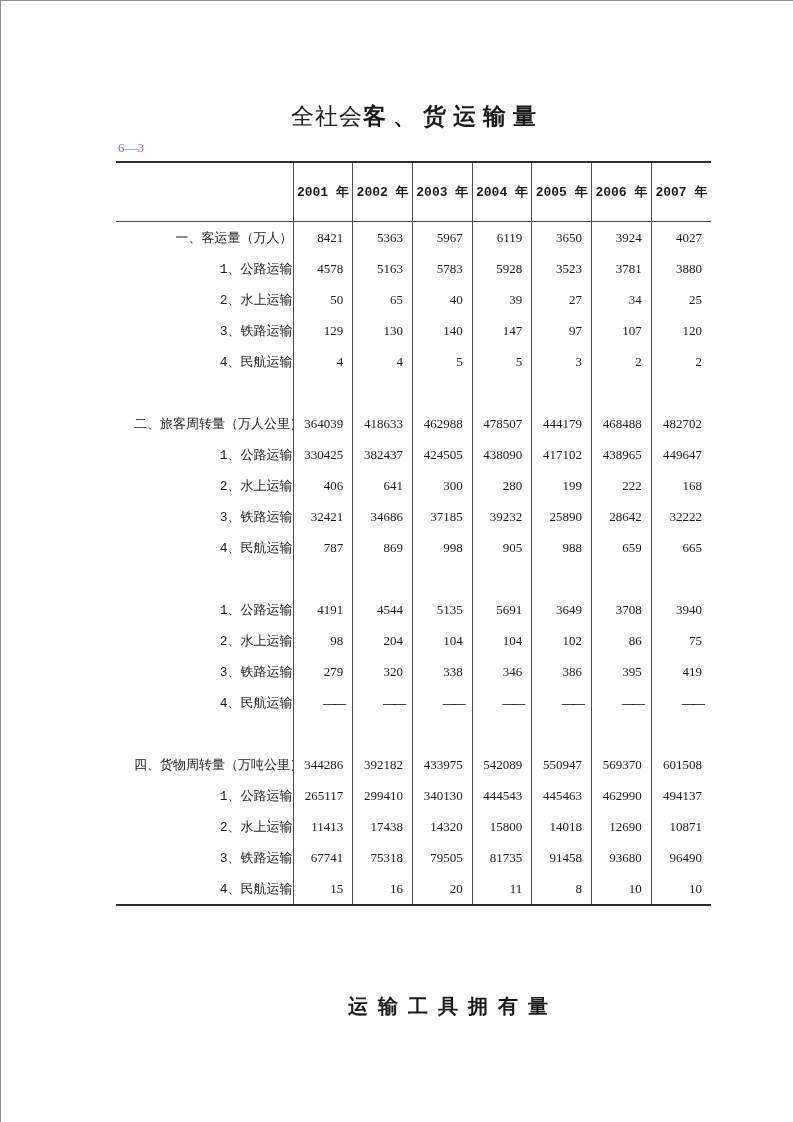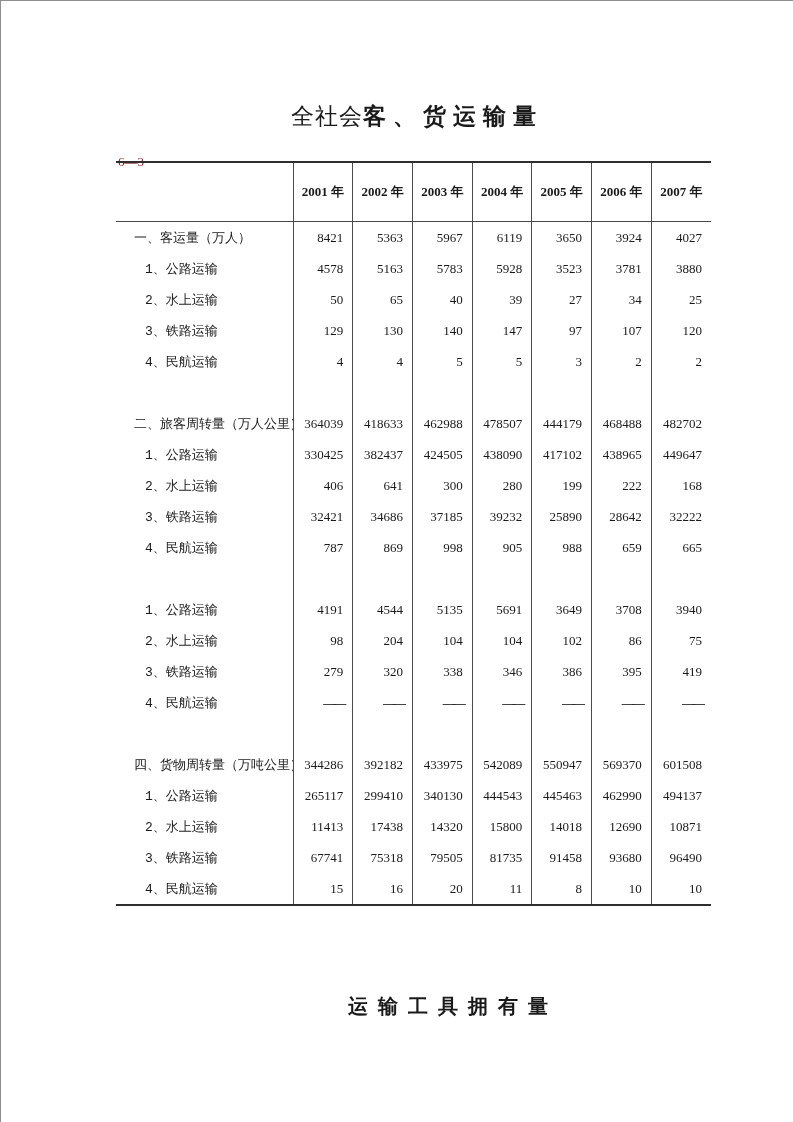--- a/index.html
+++ b/index.html
@@ -38,64 +38,64 @@
   }
   .doc-title .title-bold {
     font-family: "Liberation Sans", "DejaVu Sans", sans-serif;
     font-weight: bold;
     letter-spacing: 7px;
   }
 
   
   .table-number {
     position: absolute;
-    top: 153px;
+    top: 139px;
     left: 117px;
     font-size: 13px;
     font-family: "Liberation Serif", "DejaVu Serif", serif;
-    color: #7f1d1d;
+    color: #8b5cf6;
   }
 
   
   .stat-table {
     position: absolute;
     top: 160px;
     left: 115px;
     width: 595px;
     border-collapse: collapse;
     table-layout: fixed;
     border-top: 2px solid #2e2e2e;
     border-bottom: 2px solid #2e2e2e;
   }
   .stat-table col.label-col { width: 177px; }
   .stat-table col.year-col  { width: 59.7px; }
 
   .stat-table th {
     height: 58px;
     border-bottom: 1px solid #4a4a4a;
     vertical-align: middle;
-    font-family: Liberation Serif, serif;
+    font-family: Liberation Mono, monospace;
     font-weight: bold;
     font-size: 13px;
     text-align: center;
     padding: 0;
     white-space: nowrap;
   }
   .stat-table th.year-head { border-left: 1px solid #4a4a4a; }
 
   .stat-table td {
     height: 31px;
     padding: 0;
     vertical-align: middle;
     font-size: 13px;
     white-space: nowrap;
     overflow: hidden;
   }
   .stat-table td.row-label {
-    text-align: left;
+    text-align: right;
     padding-left: 18px;
     font-family: "Liberation Serif", "DejaVu Serif", serif;
     color: #1a1a1a;
   }
   .stat-table tr.sub-row td.row-label { padding-left: 29px; font-family: Liberation Mono, monospace; }
   .stat-table td.num {
     border-left: 1px solid #4a4a4a;
     text-align: right;
     padding-right: 9px;
     font-family: "Liberation Serif", "DejaVu Serif", serif;

